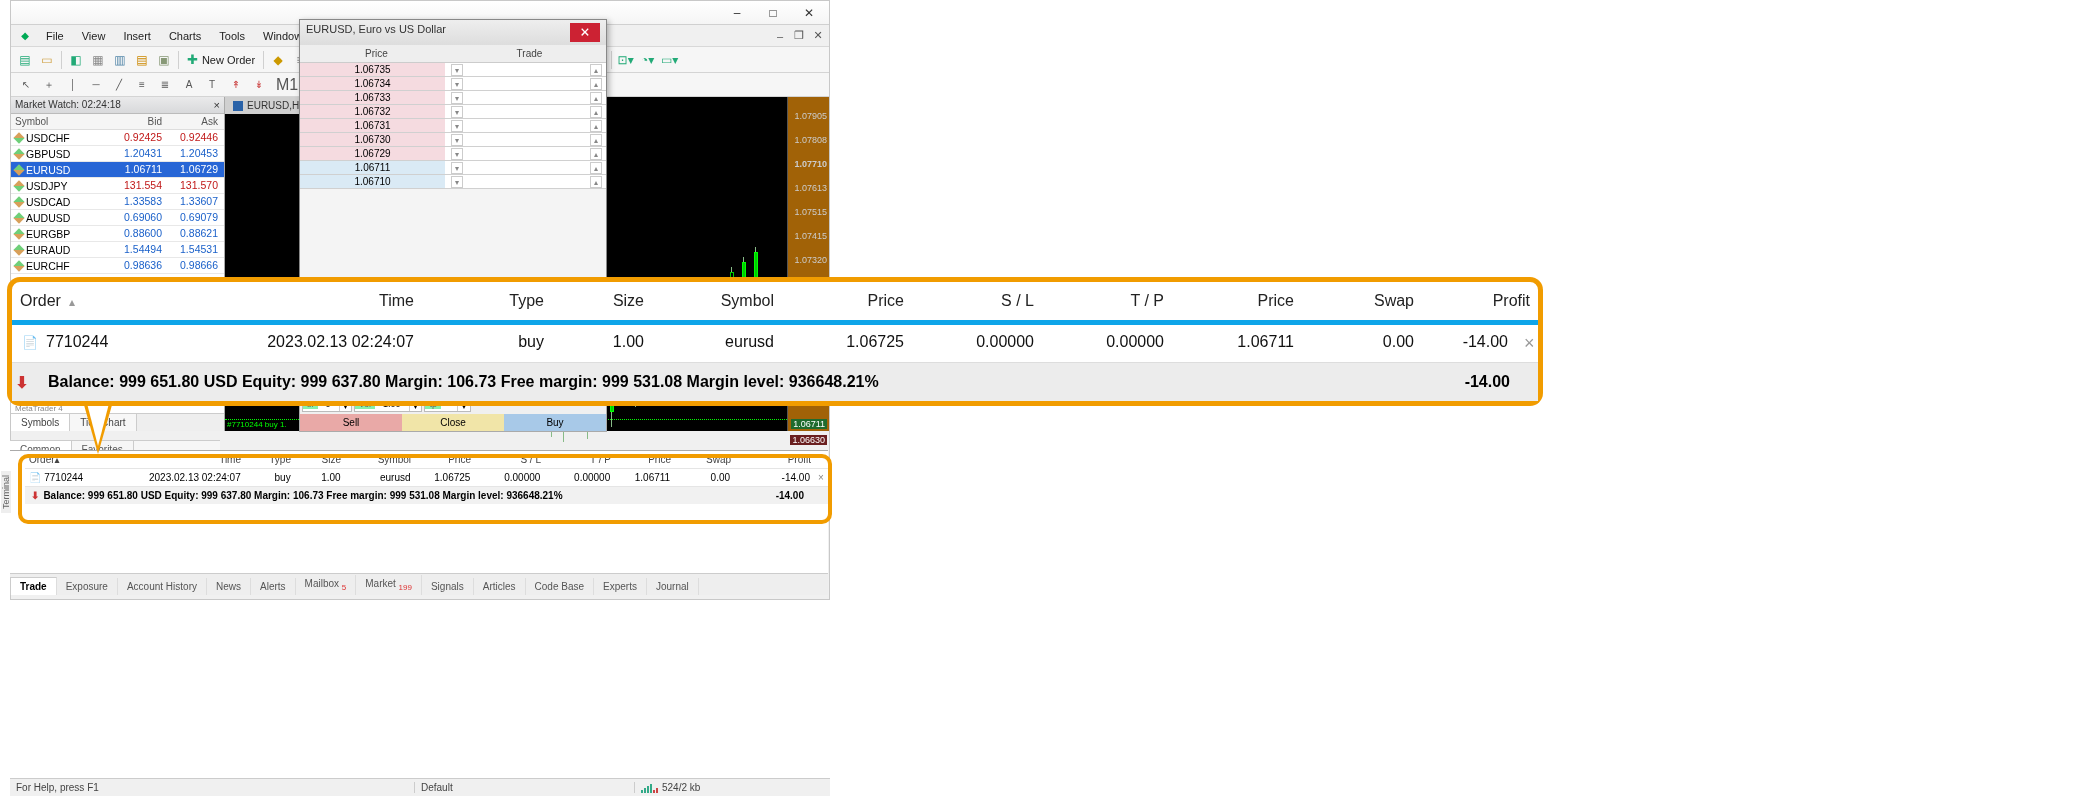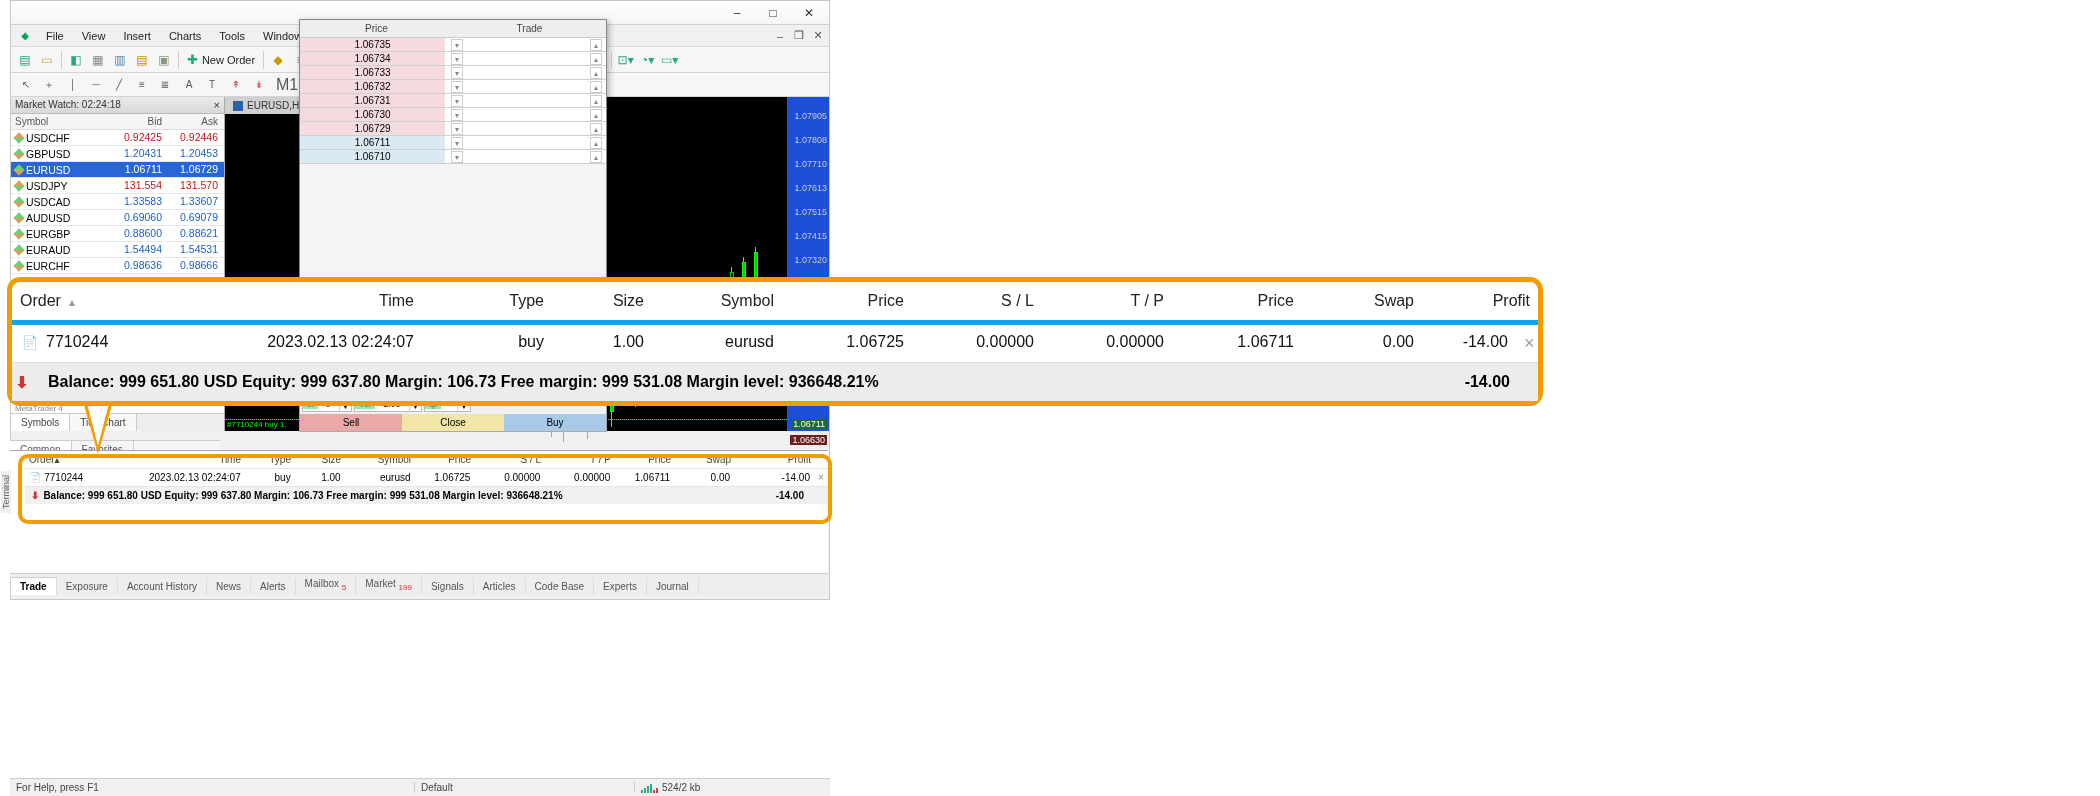--- a/index.html
+++ b/index.html
@@ -51,21 +51,21 @@
   .dia.d { background:linear-gradient(135deg,#d8a05a 50%,#6fcf79 50%); }
   .mw-tabs { display:flex; background:#eee; border-top:1px solid #ccc; }
   .mw-tabs .t { font-size:10px; padding:3px 10px; border-right:1px solid #ccc; color:#444; background:#f7f7f7;}
   .mw-tabs .t.active { background:#fff; }
   .brand { font-size:8px; color:#888; padding-left:4px; }
   
   
   .chart { flex:1; background:#000; position:relative; }
   .chart-tab { position:absolute; top:0; left:0; background:#d0d0d0; height:17px; display:flex; align-items:center; font-size:10px; color:#333; padding:0 8px; border-right:1px solid #888; z-index:5;}
   .chart-tab .ci { width:10px; height:10px; background:#2962a8; margin-right:4px; }
-  .chart .yaxis { position:absolute; right:0; top:0; bottom:0; width:42px; background:#1d4ed8; border-left:1px solid #555; }
+  .chart .yaxis { position:absolute; right:0; top:0; bottom:0; width:42px; background:#a16207; border-left:1px solid #555; }
   .chart .yl { position:absolute; right:2px; font-size:9px; color:#ccc; }
   .chart .yl.hi { background:#1f6b2e; color:#fff; padding:0 2px; }
   .chart .yl.lo { background:#6a1f1f; color:#fff; padding:0 2px; }
   .chart .candles { position:absolute; left:325px; right:42px; top:130px; bottom:10px; }
   .chart .cand { position:absolute; width:4px; }
   .chart .wick { position:absolute; left:1px; width:1px; background:#8b8; }
   .chart .body { position:absolute; width:4px; }
   .chart .body.g { background:#0c0; border:1px solid #0f0;}
   .chart .body.r { background:#000; border:1px solid #0c0;}
   .chart .orderline { position:absolute; left:0; right:42px; border-top:1px dotted #0f0; font-size:8px; color:#0f0; }
@@ -313,21 +313,21 @@
     </div>
 
     <div class="chart">
       <div class="chart-tab">
         <span class="ci"></span>
         <span>EURUSD,H1</span>
       </div>
       <div class="yaxis" id="yaxis">
           <div class="yl" style="top: 14px;">1.07905</div>
           <div class="yl" style="top: 38px;">1.07808</div>
-          <div class="yl" style="top: 62px;">1.07710</div>
+          <div class="yl" style="top: 62px; font-weight: bold;">1.07710</div>
           <div class="yl" style="top: 86px;">1.07613</div>
           <div class="yl" style="top: 110px;">1.07515</div>
           <div class="yl" style="top: 134px;">1.07415</div>
           <div class="yl" style="top: 158px;">1.07320</div>
           <div class="yl" style="top: 182px;">1.07223</div>
           <div class="yl" style="top: 206px;">1.07125</div>
           <div class="yl hi" style="top: 322px;">1.06711</div>
           <div class="yl lo" style="top: 338px;">1.06630</div>
         </div>
       <div class="orderline" style="top:322px;">
@@ -404,20 +404,24 @@
           </div>
           <div class="cand" style="left: 204px;">
             <div class="wick" style="top:20px;height:80px;"></div>
             <div class="body g" style="top:25px;height:60px;"></div>
           </div>
         </div>
     </div>
   </div>
 
   <div class="odlg">
+    <div class="odlg-title">
+      <span>EURUSD, Euro vs US Dollar</span>
+      <span class="cx">🗙</span>
+    </div>
     <div class="odlg-head">
       <div>Price</div>
       <div>Trade</div>
     </div>
     <div class="odlg-body" id="odlg-body">
         <div class="odlg-row">
           <div class="p pk">1.06735</div>
           <div class="t">
             <span class="dd">▾</span>
             <span class="sp">▴</span>

